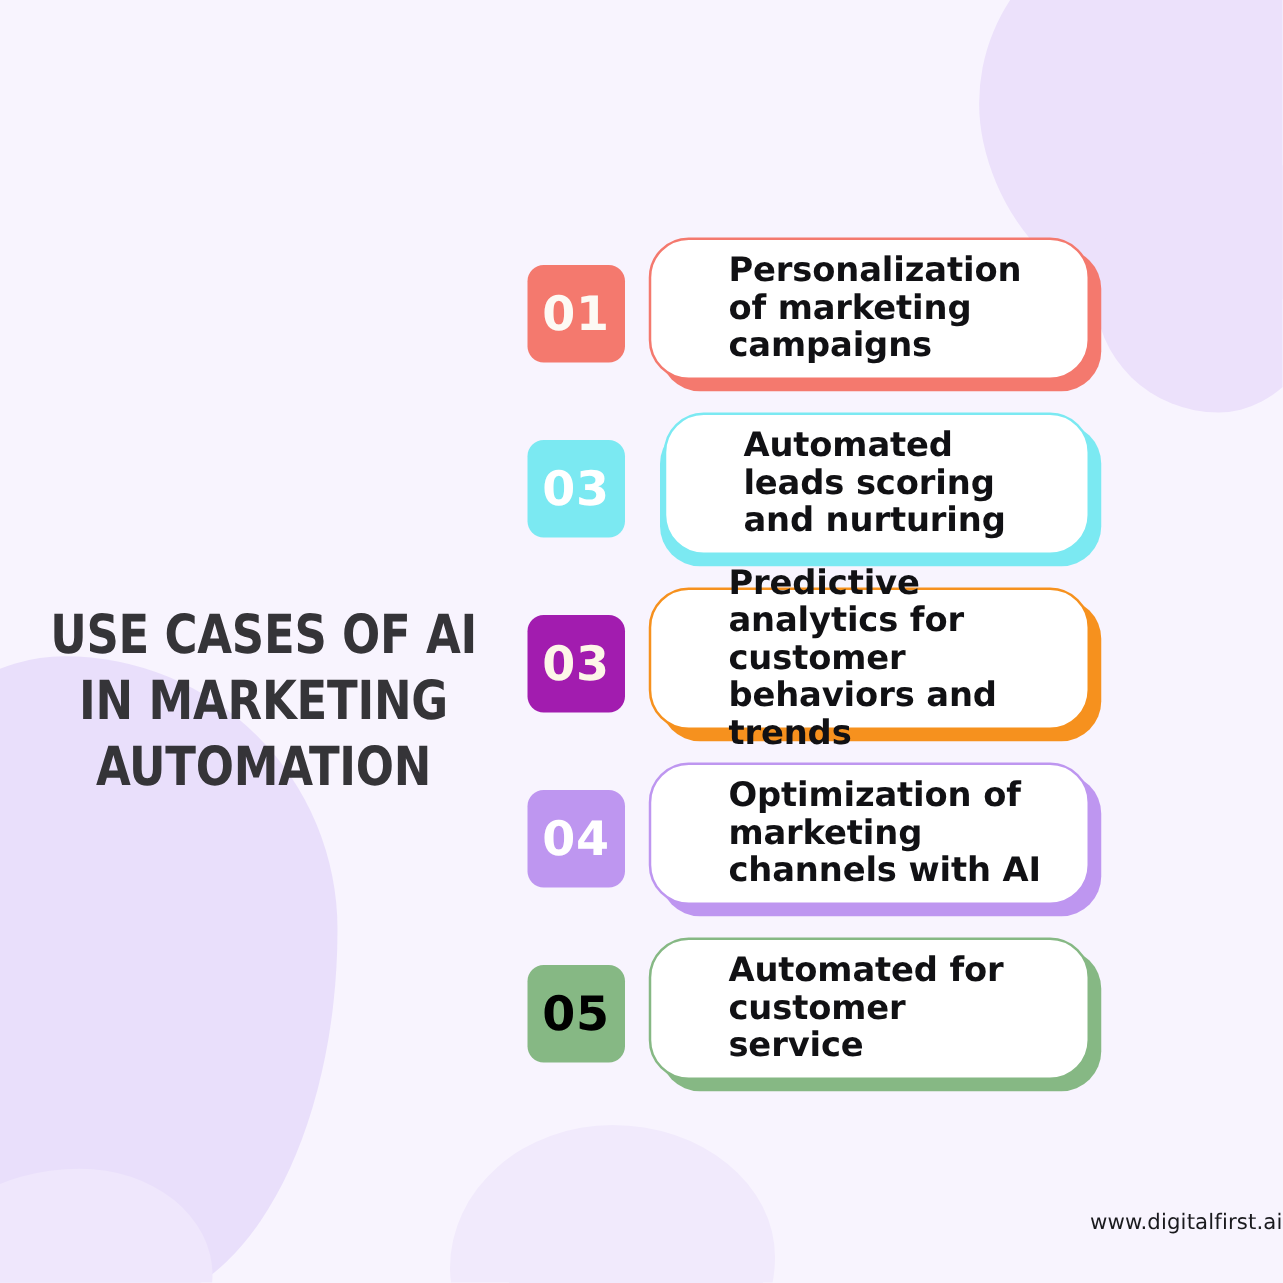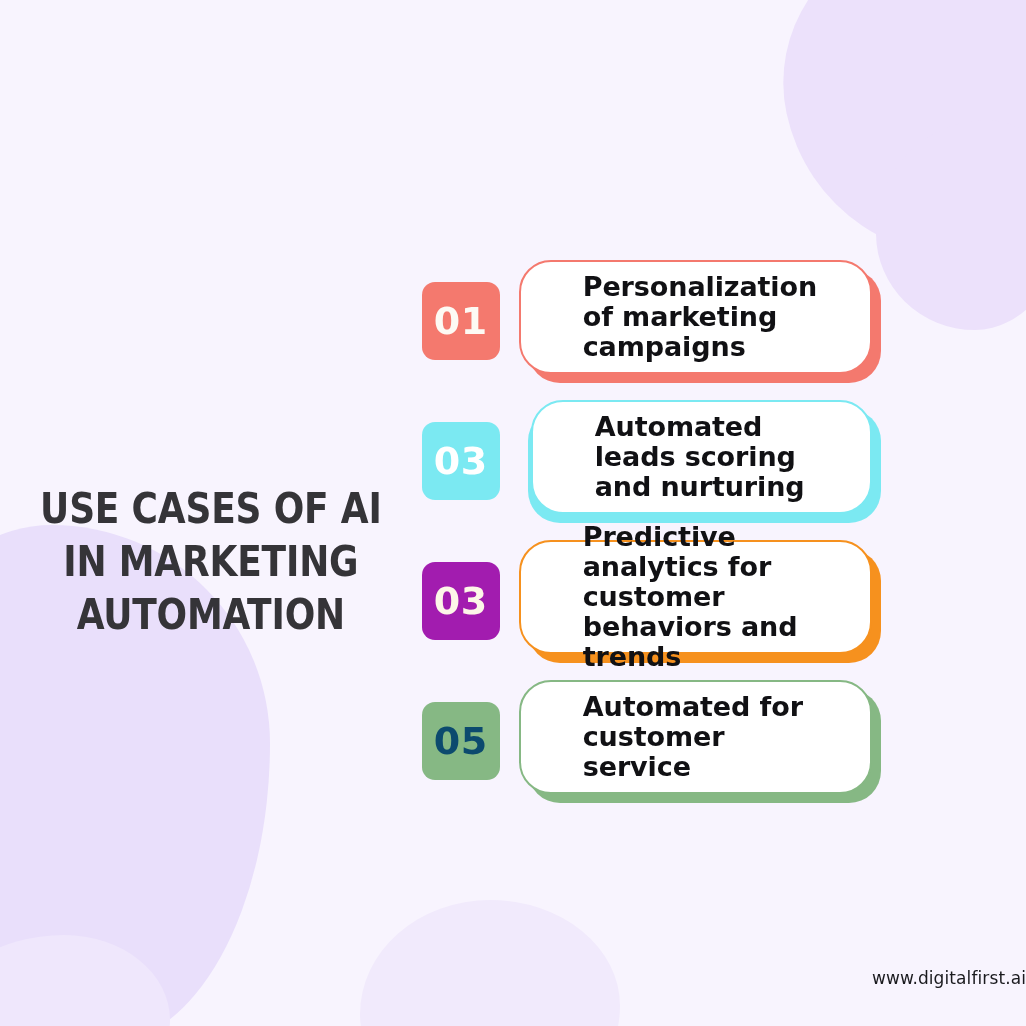--- a/index.html
+++ b/index.html
@@ -224,24 +224,35 @@
       <span style="color: rgb(253, 246, 232);">03</span>
     </div>
     <div class="card-wrap">
       <div class="plate" style="background: rgb(246, 145, 30);"></div>
       <div class="card" style="border-color: rgb(246, 145, 30);">
         <div class="card-text">Predictive analytics for customer behaviors and trends</div>
       </div>
     </div>
   </div>
 
+  <div class="row">
+    <div class="badge" style="background: rgb(190, 150, 240); box-shadow: rgb(248, 244, 254) 0px 0px 0px 6px;">
+      <span style="color: rgb(255, 255, 255);">04</span>
+    </div>
+    <div class="card-wrap">
+      <div class="plate" style="background: rgb(190, 150, 240);"></div>
+      <div class="card" style="border-color: rgb(190, 150, 240);">
+        <div class="card-text">Optimization of marketing channels with AI</div>
+      </div>
+    </div>
+  </div>
 
   <div class="row">
     <div class="badge" style="background: rgb(134, 184, 132); box-shadow: rgb(248, 244, 254) 0px 0px 0px 6px;">
-      <span style="color: #0c4a6e;">05</span>
+      <span style="color: #000000;">05</span>
     </div>
     <div class="card-wrap">
       <div class="plate" style="background: rgb(134, 184, 132);"></div>
       <div class="card" style="border-color: rgb(134, 184, 132);">
         <div class="card-text">Automated for customer service</div>
       </div>
     </div>
   </div>
 </div>
 

